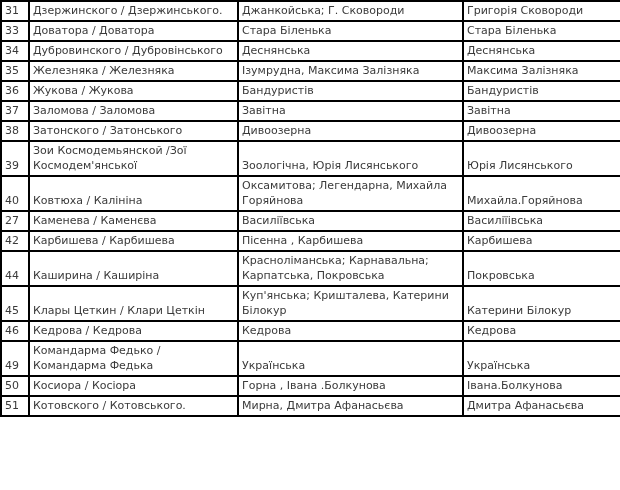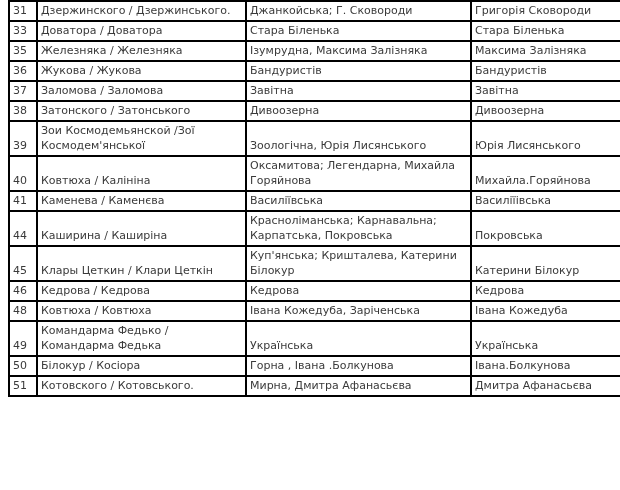--- a/index.html
+++ b/index.html
@@ -1,18 +1,18 @@
 <!DOCTYPE html>
 <html><head>
 <meta charset="utf-8">
 <style>
   * { box-sizing: border-box; }
   html, body { margin: 0; padding: 0; background: #ffffff; }
   body { font-family: "DejaVu Sans", "Liberation Sans", sans-serif; }
-  .page { width: 620px; height: 490px; overflow: hidden; background: #fff; padding-left: 8px; }
+  .page { width: 620px; height: 490px; overflow: hidden; background: #fff; }
   table.street-table {
     border-collapse: collapse;
     table-layout: fixed;
     width: 620px;
   }
   table.street-table td {
     border: 2px solid #000000;
     vertical-align: bottom;
     padding: 1px 3px 2px 3px;
     font-size: 11px;
@@ -48,20 +48,26 @@
   </tr>
 
 
   <tr>
     <td class="c-num">33</td>
     <td class="c-old">Доватора / Доватора</td>
     <td class="c-mid">Стара Біленька</td>
     <td class="c-fin">Стара Біленька</td>
   </tr>
 
+  <tr>
+    <td class="c-num">34</td>
+    <td class="c-old">Дубровинского / Дубровінського</td>
+    <td class="c-mid">Деснянська</td>
+    <td class="c-fin">Деснянська</td>
+  </tr>
 
   <tr>
     <td class="c-num">35</td>
     <td class="c-old">Железняка / Железняка</td>
     <td class="c-mid">Ізумрудна, Максима Залізняка</td>
     <td class="c-fin">Максима Залізняка</td>
   </tr>
 
   <tr>
     <td class="c-num">36</td>
@@ -92,26 +98,32 @@
   </tr>
 
   <tr>
     <td class="c-num">40</td>
     <td class="c-old">Ковтюха / Калініна</td>
     <td class="c-mid">Оксамитова; Легендарна, Михайла Горяйнова</td>
     <td class="c-fin">Михайла.Горяйнова</td>
   </tr>
 
   <tr>
-    <td class="c-num">41</td>
+    <td class="c-num">27</td>
     <td class="c-old">Каменева / Каменєва</td>
     <td class="c-mid">Василіївська</td>
     <td class="c-fin">Василіїівська</td>
   </tr>
 
+  <tr>
+    <td class="c-num">42</td>
+    <td class="c-old">Карбишева / Карбишева</td>
+    <td class="c-mid">Пісенна , Карбишева</td>
+    <td class="c-fin">Карбишева</td>
+  </tr>
 
 
   <tr>
     <td class="c-num">44</td>
     <td class="c-old">Каширина / Каширіна</td>
     <td class="c-mid">Красноліманська; Карнавальна; Карпатська, Покровська</td>
     <td class="c-fin">Покровська</td>
   </tr>
 
   <tr>
@@ -122,37 +134,31 @@
   </tr>
 
   <tr>
     <td class="c-num">46</td>
     <td class="c-old">Кедрова / Кедрова</td>
     <td class="c-mid">Кедрова</td>
     <td class="c-fin">Кедрова</td>
   </tr>
 
 
-  <tr>
-    <td class="c-num">48</td>
-    <td class="c-old">Ковтюха / Ковтюха</td>
-    <td class="c-mid">Івана Кожедуба, Заріченська</td>
-    <td class="c-fin">Івана Кожедуба</td>
-  </tr>
 
   <tr>
     <td class="c-num">49</td>
     <td class="c-old">Командарма Федько / Командарма Федька</td>
     <td class="c-mid">Українська</td>
     <td class="c-fin">Українська</td>
   </tr>
 
   <tr>
     <td class="c-num">50</td>
-    <td class="c-old">Білокур / Косіора</td>
+    <td class="c-old">Косиора / Косіора</td>
     <td class="c-mid">Горна , Івана .Болкунова</td>
     <td class="c-fin">Івана.Болкунова</td>
   </tr>
 
   <tr>
     <td class="c-num">51</td>
     <td class="c-old">Котовского / Котовського.</td>
     <td class="c-mid">Мирна, Дмитра Афанасьєва</td>
     <td class="c-fin">Дмитра Афанасьєва</td>
   </tr>

